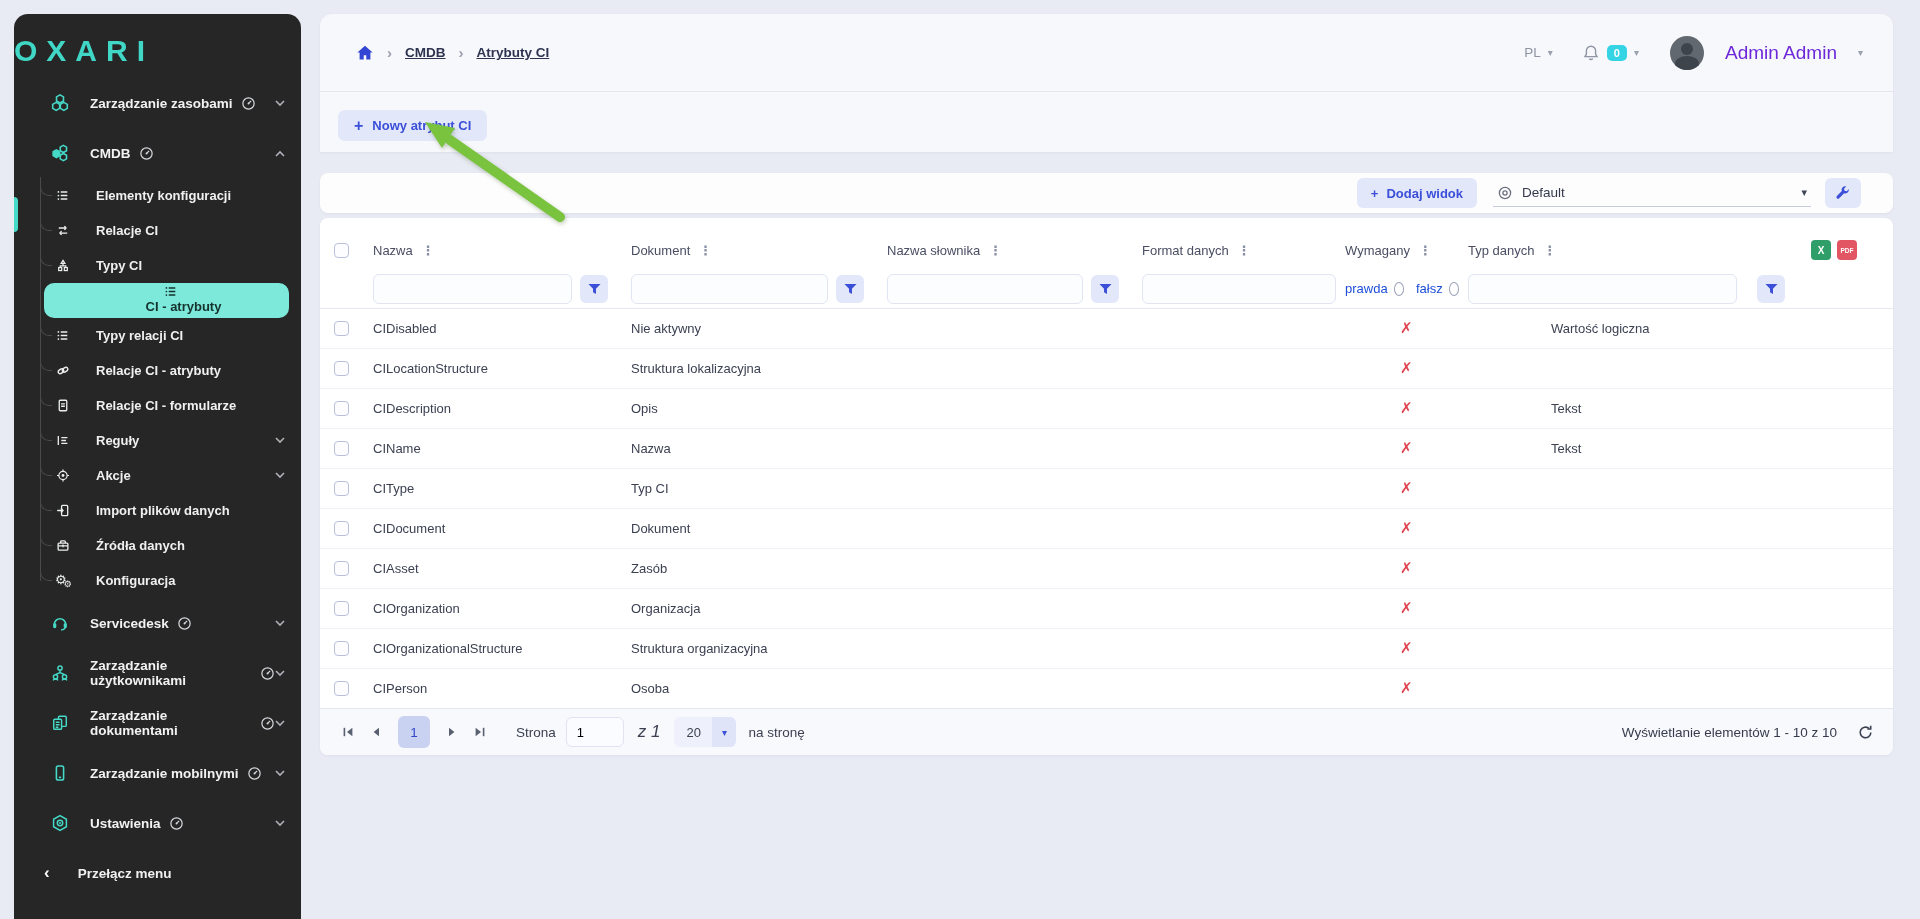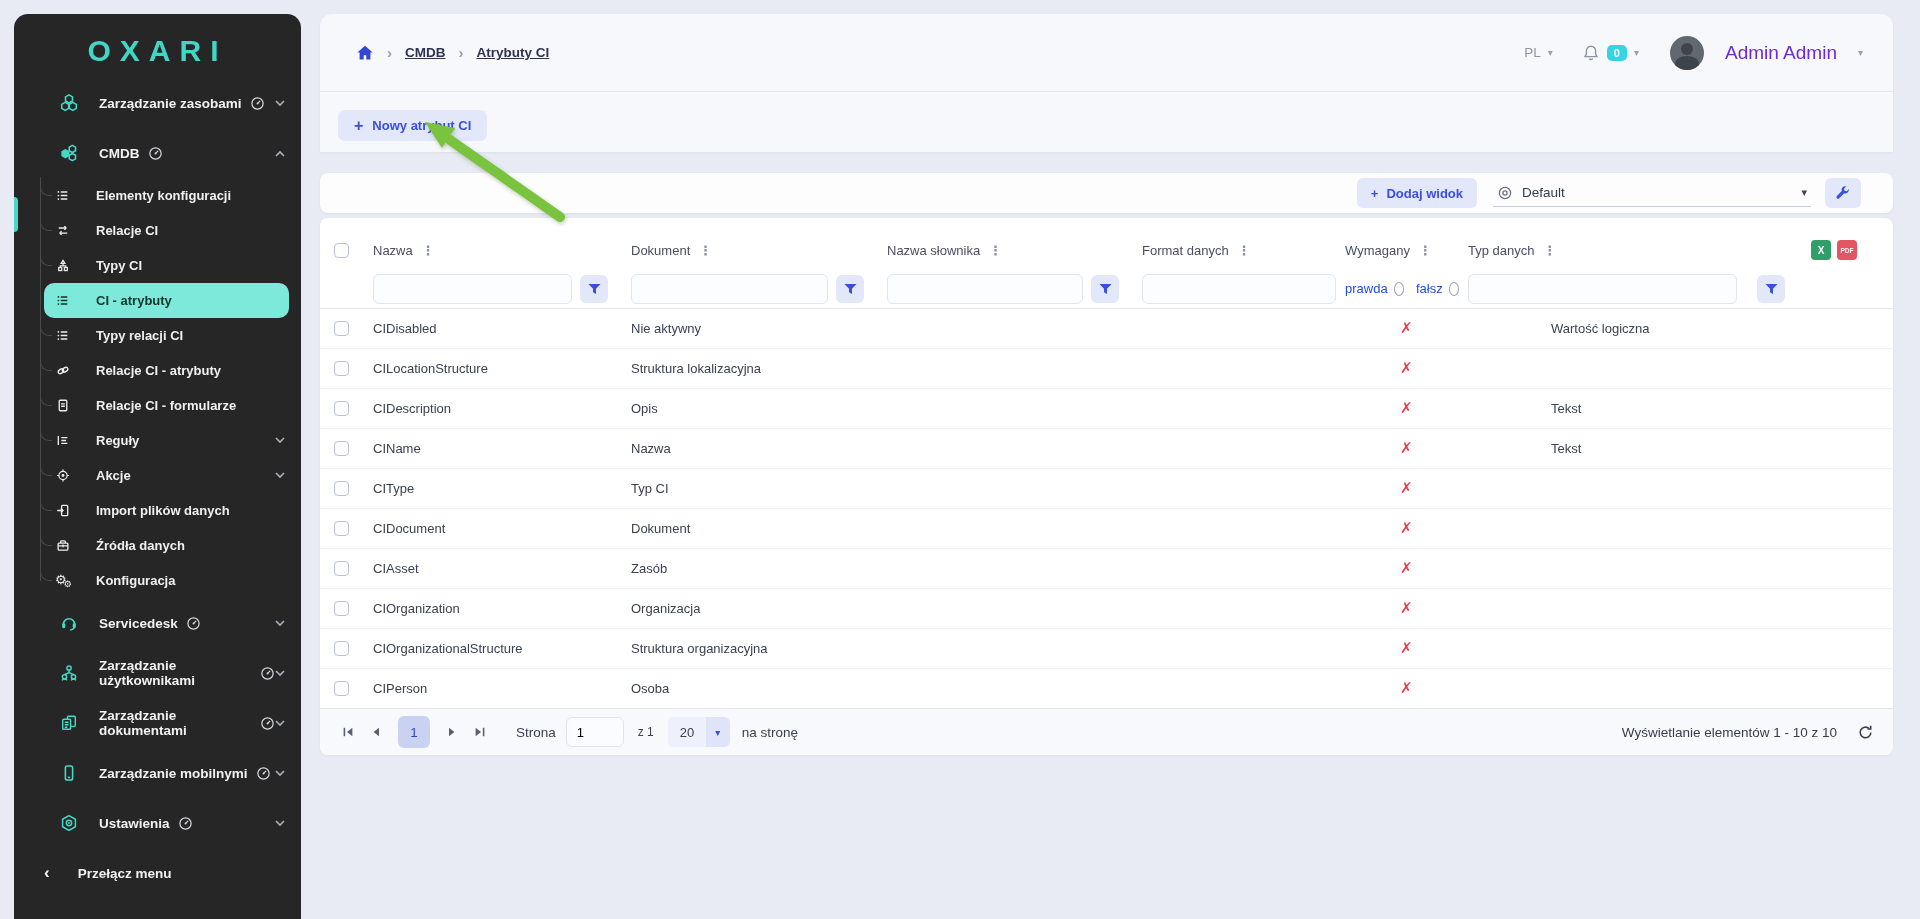--- a/index.html
+++ b/index.html
@@ -3,44 +3,44 @@
 <meta charset="utf-8">
 <style>
   * { margin:0; padding:0; box-sizing:border-box; }
   html,body { width:1920px; height:919px; overflow:hidden;
     font-family:"Liberation Sans","DejaVu Sans",sans-serif;
     background:#e8eaf4; color:#3c4152; }
 
   
   .sidebar { position:absolute; left:14px; top:14px; bottom:0; width:287px;
     background:#262626; border-radius:14px 14px 0 0; color:#f1f1f2; z-index:3; }
-  .logo { margin-top:20px; text-align:center; color:#40d7c6; font-size:30px;
+  .logo { margin-top:20px; text-align:left; color:#40d7c6; font-size:30px;
     font-weight:600; letter-spacing:9px; }
   .nav { margin-top:10px; position:relative; }
   .active-bar { position:absolute; left:0; top:119px; height:35px; width:4px;
     background:#45d9c7; border-radius:0 4px 4px 0; }
-  .nav-top { height:50px; display:flex; align-items:center; padding-left:45px;
+  .nav-top { height:50px; display:flex; align-items:center; padding-left:36px;
     cursor:pointer; }
   .nav-top .nico { width:24px; height:20px; color:#45d9c7; flex:0 0 auto; display:flex; align-items:center; }
   .nav-top .nlbl { margin-left:16px; font-size:13.5px; font-weight:700; color:#f2f2f3; }
   .gauge { margin-left:8px; width:15px; height:15px; color:#d7d9dd; display:flex; }
   .caret { margin-left:auto; margin-right:16px; width:10px; height:7px; color:#aeb1b8; display:flex; }
   .caret.up svg { transform:rotate(180deg); }
   .subs { position:relative; }
   .subs:before { content:""; position:absolute; left:26px; top:0; bottom:17px;
     border-left:1px solid #4a4a4a; }
   .nav-sub { height:35px; display:flex; align-items:center; padding-left:41px;
     position:relative; cursor:pointer; }
   .nav-sub:before { content:""; position:absolute; left:26px; top:-1px; width:11px;
     height:18px; border-left:1px solid #4a4a4a; border-bottom:1px solid #4a4a4a;
     border-bottom-left-radius:9px; }
   .nav-sub .nico { width:18px; height:16px; color:#eceded; flex:0 0 auto; display:flex; align-items:center; }
   .nav-sub .nlbl { margin-left:23px; font-size:13px; font-weight:700; color:#f0f0f1; }
   .nav-sub.selected { background:#7ce9da; border-radius:10px; margin-left:30px;
-    margin-right:12px; padding-left:11px; }
+    margin-right:12px; padding-left:11px;flex-direction:column; }
   .nav-sub.selected:before { display:none; }
   .nav-sub.selected .nico { color:#16332e; }
   .nav-sub.selected .nlbl { color:#16332e; font-weight:600; }
   .gears-txt { font-size:13px; color:#eceded; letter-spacing:-3px; }
   .gears-txt .g2 { font-size:9px; vertical-align:-3px; }
   .menu-toggle { height:50px; display:flex; align-items:center; padding-left:30px; cursor:pointer; }
   .menu-toggle .tico { color:#ffffff; font-size:17px; font-weight:700; }
   .menu-toggle .nlbl { margin-left:28px; font-size:13.5px; font-weight:700; }
 
   
@@ -134,21 +134,21 @@
     background:#f8f9fc; border-top:1px solid #e3e6ef; border-radius:0 0 8px 8px;
     display:flex; align-items:center; padding:0 16px 0 14px; }
   .pgbtn { width:28px; height:28px; border:none; background:transparent; display:flex;
     align-items:center; justify-content:center; cursor:pointer; }
   .pgnum { width:32px; height:32px; border:none; background:#c9d2f1; color:#3346c8;
     border-radius:6px; font-size:13.5px; font-weight:500; cursor:pointer; margin:0 8px;
     font-family:inherit; }
   .pg-lbl { font-size:13.5px; color:#3c4152; margin:0 10px 0 22px; }
   .pg-input { width:58px; height:30px; border:1px solid #dfe3f2; border-radius:6px;
     background:#fbfcff; padding:0 10px; font-size:13px; font-family:inherit; outline:none; }
-  .pg-of { font-size:12px; margin:4px 14px; }
+  .pg-of { font-size:17px; margin:4px 14px;font-style:italic; }
   .psel { width:62px; height:30px; background:#eef1fb; border-radius:6px; display:flex;
     align-items:center; cursor:pointer; overflow:hidden; }
   .psel .pv { flex:1; font-size:13px; padding-left:12px; }
   .psel .pa { width:24px; height:100%; background:#dfe4f9; color:#3b4fd8; font-size:10px;
     display:flex; align-items:center; justify-content:center; }
   .pg-per { font-size:13.5px; margin-left:12px; }
   .pg-summary { margin-left:auto; font-size:13.5px; color:#363b4d; }
   .refresh-btn { margin-left:16px; width:24px; height:24px; border:none; background:transparent;
     cursor:pointer; display:flex; align-items:center; justify-content:center; }
 

